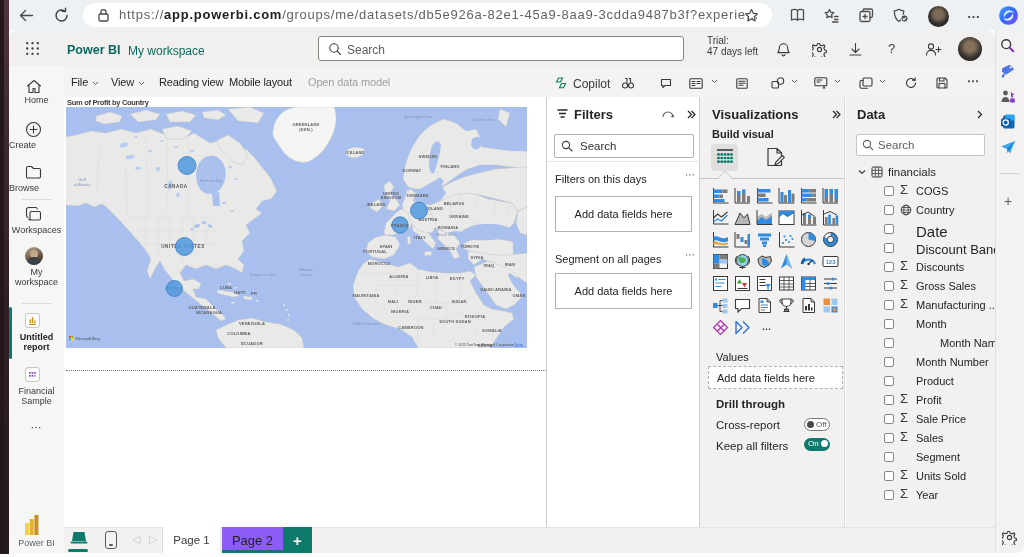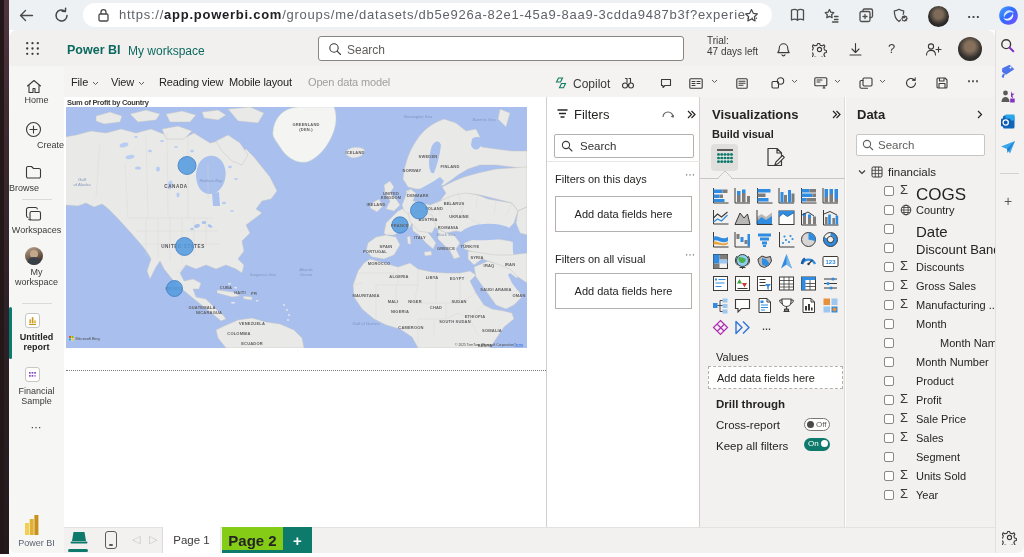--- a/index.html
+++ b/index.html
@@ -170,21 +170,21 @@
 
 <div class="a" style="left:9px;top:66px;width:55px;height:487px;background:#f6f6f5;border-radius:0 0 0 7px"></div>
 <svg class="a" style="left:26px;top:79px" width="16" height="15" viewBox="0 0 16 15">
       <path d="M1.5 7 L8 1.5 L14.5 7 M3 6 v7.5 h4 V9.5 h2 v4 h4 V6" class="ic2"></path>
     </svg>
 <div class="a" style="left:9px;top:95px;width:55px;text-align:center;font-size:9px;color:#3b3a39">Home</div>
 <svg class="a" style="left:25px;top:121px" width="17" height="17" viewBox="0 0 17 17">
       <circle cx="8.5" cy="8.5" r="7" class="ic2"></circle>
       <path d="M8.5 5 v7 M5 8.5 h7" class="ic2"></path>
     </svg>
-<div class="a" style="left:9px;top:140px;width:55px;text-align:right;font-size:9px;color:#3b3a39">Create</div>
+<div class="a" style="left:9px;top:140px;width:55px;text-align:left;font-size:9px;color:#3b3a39">Create</div>
 <svg class="a" style="left:25px;top:164px" width="17" height="16" viewBox="0 0 17 16">
       <path d="M1.5 4 a1.5 1.5 0 0 1 1.5 -1.5 h3.5 l2 2 h5.5 A1.5 1.5 0 0 1 15.5 6 v6.5 a1.5 1.5 0 0 1 -1.5 1.5 h-11 a1.5 1.5 0 0 1 -1.5 -1.5 z" class="ic2"></path>
     </svg>
 <div class="a" style="left:9px;top:183px;width:55px;text-align:left;font-size:9px;color:#3b3a39">Browse</div>
 <div class="a" style="left:22px;top:199px;width:30px;height:1px;background:#dddbda"></div>
 <svg class="a" style="left:25px;top:206px" width="17" height="16" viewBox="0 0 17 16">
       <rect x="5" y="5.5" width="10.5" height="8.5" rx="1.5" class="ic2"></rect>
       <path d="M3 11.5 a1.8 1.8 0 0 1 -1.5 -1.8 V3.6 A2.1 2.1 0 0 1 3.6 1.5 h7 A1.8 1.8 0 0 1 12.3 3 M3.8 13.2 a1.6 1.6 0 0 0 1.5 .8" class="ic2"></path>
     </svg>
 <div class="a" style="left:9px;top:225px;width:55px;text-align:center;font-size:9px;color:#3b3a39">Workspaces</div>
@@ -438,39 +438,39 @@
       <rect x="5.4" y="231.4" width="2.1" height="2.1" fill="#ffb900"></rect>
 <text x="9.5" y="233" font-size="3.8" fill="#4a4a4a" font-family="Liberation Sans">Microsoft Bing</text>
 <text x="389" y="238.5" font-size="3.4" fill="#4a4a4a" font-family="Liberation Sans">© 2025 TomTom, Microsoft Corporation</text>
 <text x="448" y="238.5" font-size="3.4" fill="#2a6cd4" font-family="Liberation Sans" text-decoration="underline">Terms</text>
 </svg>
 
 <div class="a" style="left:547px;top:97px;width:153px;height:430px;background:#fff;border-right:1px solid #d0cece"></div>
 <svg class="a" style="left:557px;top:109px" width="11" height="10" viewBox="0 0 11 10">
       <path d="M0.5 1 h10 M2 4.5 h7 M3.5 8 h4" stroke="#252423" stroke-width="1.3" fill="none"></path>
     </svg>
-<div class="a" style="left:574px;top:107px;font-size:13px;font-weight:normal;color:#252423">Filters</div>
+<div class="a" style="left:574px;top:107px;font-size:13px;font-weight:bold;color:#252423">Filters</div>
 <svg class="a" style="left:662px;top:111px" width="12" height="8" viewBox="0 0 12 8">
       <path d="M1 6 a5 5 0 0 1 10 0" fill="none" stroke="#605e5c" stroke-width="1.1"></path>
       <path d="M9.2 5.2 l1.8 .8 .6 -1.8" fill="none" stroke="#605e5c" stroke-width="1.1"></path>
     </svg>
 <svg class="a" style="left:687px;top:110px" width="9" height="9" viewBox="0 0 9 9">
       <path d="M1 1 l3.5 3.5 L1 8 M4.5 1 L8 4.5 L4.5 8" fill="none" stroke="#252423" stroke-width="1.2"></path>
     </svg>
 <div class="a" style="left:554px;top:134px;width:140px;height:24px;background:#fff;border:1px solid #b3b0ad;border-radius:2px"></div>
 <svg class="a" style="left:561px;top:140px" width="12" height="12" viewBox="0 0 12 12">
       <circle cx="5" cy="5" r="3.6" class="ic2"></circle>
       <path d="M7.8 7.8 L11 11" class="ic2"></path>
     </svg>
 <div class="a" style="left:580px;top:140px;font-size:11.5px;color:#333">Search</div>
 <div class="a" style="left:547px;top:161px;width:153px;height:1px;background:#e8e6e4"></div>
 <div class="a" style="left:555px;top:173px;font-size:11px;color:#252423">Filters on this days</div>
 <div class="a" style="left:685px;top:169px;font-size:10px;color:#605e5c;letter-spacing:0.5px">⋯</div>
 <div class="solidbox a" style="left:555px;top:196px;width:137px;height:36px">Add data fields here</div>
-<div class="a" style="left:555px;top:253px;font-size:11px;color:#252423">Filters on all visual</div>
+<div class="a" style="left:555px;top:253px;font-size:11px;color:#252423">Segment on all pages</div>
 <div class="a" style="left:685px;top:249px;font-size:10px;color:#605e5c;letter-spacing:0.5px">⋯</div>
 <div class="solidbox a" style="left:555px;top:273px;width:137px;height:36px">Add data fields here</div>
 
 <div class="a" style="left:700px;top:97px;width:145px;height:456px;background:#f2f1ef;border-right:1px solid #ddDBd9"></div>
 <div class="a" style="left:712px;top:107px;font-size:13px;font-weight:bold;color:#252423">Visualizations</div>
 <svg class="a" style="left:832px;top:110px" width="9" height="9" viewBox="0 0 9 9">
       <path d="M1 1 l3.5 3.5 L1 8 M4.5 1 L8 4.5 L4.5 8" fill="none" stroke="#252423" stroke-width="1.2"></path>
     </svg>
 <div class="a" style="left:712px;top:128px;font-size:11px;font-weight:bold;color:#252423">Build visual</div>
 <div class="a" style="left:711px;top:144px;width:27px;height:27px;background:#e1dfdd;border-radius:4px"></div>
@@ -783,21 +783,21 @@
       <path d="M1 2.5 l3 3 3 -3" fill="none" stroke="#3b3a39" stroke-width="1.1"></path>
     </svg>
 <svg class="a" style="left:871px;top:166px" width="12" height="12" viewBox="0 0 12 12">
       <rect x="1" y="1" width="10" height="10" rx="1.2" fill="none" stroke="#3b3a39" stroke-width="1"></rect>
       <path d="M1 4.3 h10 M4.3 1 v10 M7.6 1 v10 M1 7.6 h10" stroke="#3b3a39" stroke-width=".8"></path>
     </svg>
 <div class="a" style="left:888px;top:166px;font-size:11.5px;color:#252423">financials</div>
 
 <div class="a" style="left:884px;top:186px;width:10px;height:10px;border:1px solid #8a8886;border-radius:2px;background:#fff"></div>
 <div class="a" style="left:900px;top:182px;font-size:13px;color:#3b3a39">Σ</div>
-<div class="a" style="left:916px;top:185px;font-size:17px;color:#252423;white-space:nowrap">COGS</div>
+<div class="a" style="left:916px;top:185px;font-size:11px;color:#252423;white-space:nowrap">COGS</div>
 <div class="a" style="left:884px;top:205px;width:10px;height:10px;border:1px solid #8a8886;border-radius:2px;background:#fff"></div>
 <svg class="a" style="left:900px;top:204px" width="12" height="12" viewBox="0 0 12 12">
       <circle cx="6" cy="6" r="4.8" fill="none" stroke="#3b3a39" stroke-width="1"></circle>
       <ellipse cx="6" cy="6" rx="2.2" ry="4.8" fill="none" stroke="#3b3a39" stroke-width=".8"></ellipse>
       <path d="M1.2 6 h9.6 M2 3.5 h8 M2 8.5 h8" stroke="#3b3a39" stroke-width=".8" fill="none"></path>
     </svg>
 <div class="a" style="left:916px;top:204px;font-size:11px;color:#252423;white-space:nowrap">Country</div>
 <div class="a" style="left:884px;top:224px;width:10px;height:10px;border:1px solid #8a8886;border-radius:2px;background:#fff"></div>
 <div class="a" style="left:916px;top:223px;font-size:15px;color:#252423;white-space:nowrap">Date</div>
 <div class="a" style="left:884px;top:243px;width:10px;height:10px;border:1px solid #8a8886;border-radius:2px;background:#fff"></div>
@@ -876,18 +876,18 @@
       <rect x="1.5" y="10.5" width="17" height="2" rx="1" fill="#0e7a6c"></rect>
     </svg>
 <div class="a" style="left:68px;top:549px;width:20px;height:3px;background:#0e7a6c;border-radius:2px"></div>
 <div class="a" style="left:105px;top:531px;width:12px;height:18px;border:1.6px solid #5c5a58;border-radius:3px">
       <div style="position:absolute;left:50%;margin-left:-2px;bottom:2px;width:4px;height:2px;background:#5c5a58;border-radius:1px"></div>
     </div>
 <div class="a" style="left:132px;top:533px;font-size:11px;color:#c6c4c2">◁</div>
 <div class="a" style="left:149px;top:533px;font-size:11px;color:#c6c4c2">▷</div>
 <div class="a" style="left:162px;top:527px;width:1px;height:26px;background:#dddbd9"></div>
 <div class="a" style="left:163px;top:527px;width:58px;height:26px;background:#fff;border-right:1px solid #e8e6e4;color:#3b3a39;font-size:11.5px;display:flex;align-items:center;justify-content:center">Page 1</div>
-<div class="a" style="left:222px;top:527px;width:61px;height:26px;background:#84cc16;color:#252423;font-weight:bold;font-size:15px;display:flex;align-items:center;justify-content:center">Page 2</div>
+<div class="a" style="left:222px;top:527px;width:61px;height:26px;background:#8b5cf6;color:#252423;font-weight:normal;font-size:13px;display:flex;align-items:center;justify-content:center">Page 2</div>
 <div class="a" style="left:222px;top:550px;width:61px;height:3px;background:#0e7a6c"></div>
 <div class="a" style="left:283px;top:527px;width:29px;height:26px;background:#0e7a6c;color:#fff;font-size:15px;font-weight:bold;display:flex;align-items:center;justify-content:center">+</div>
 
 <div class="a" style="left:0;top:554px;width:1024px;height:3px;background:#fdfdfd"></div>
 </div>
 
 </body></html>

